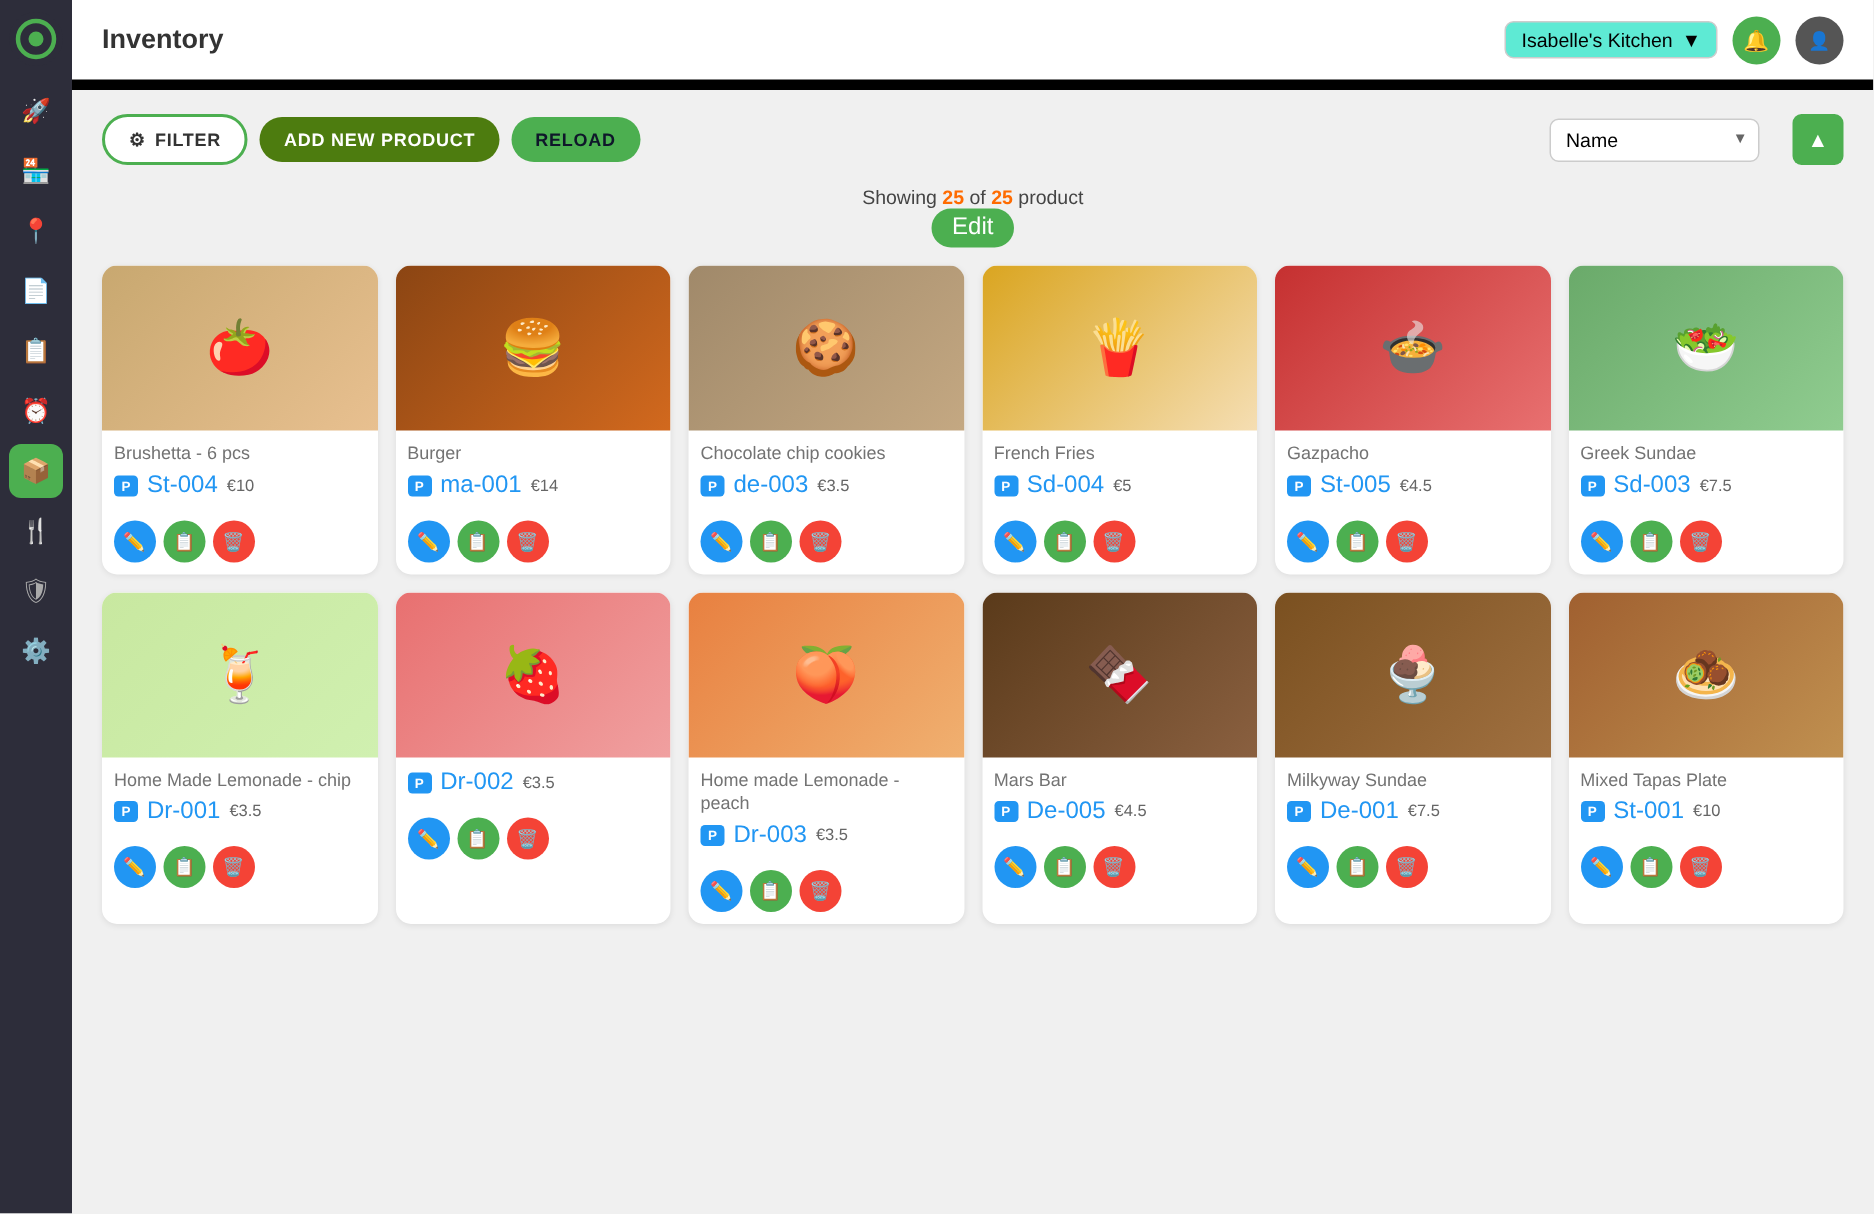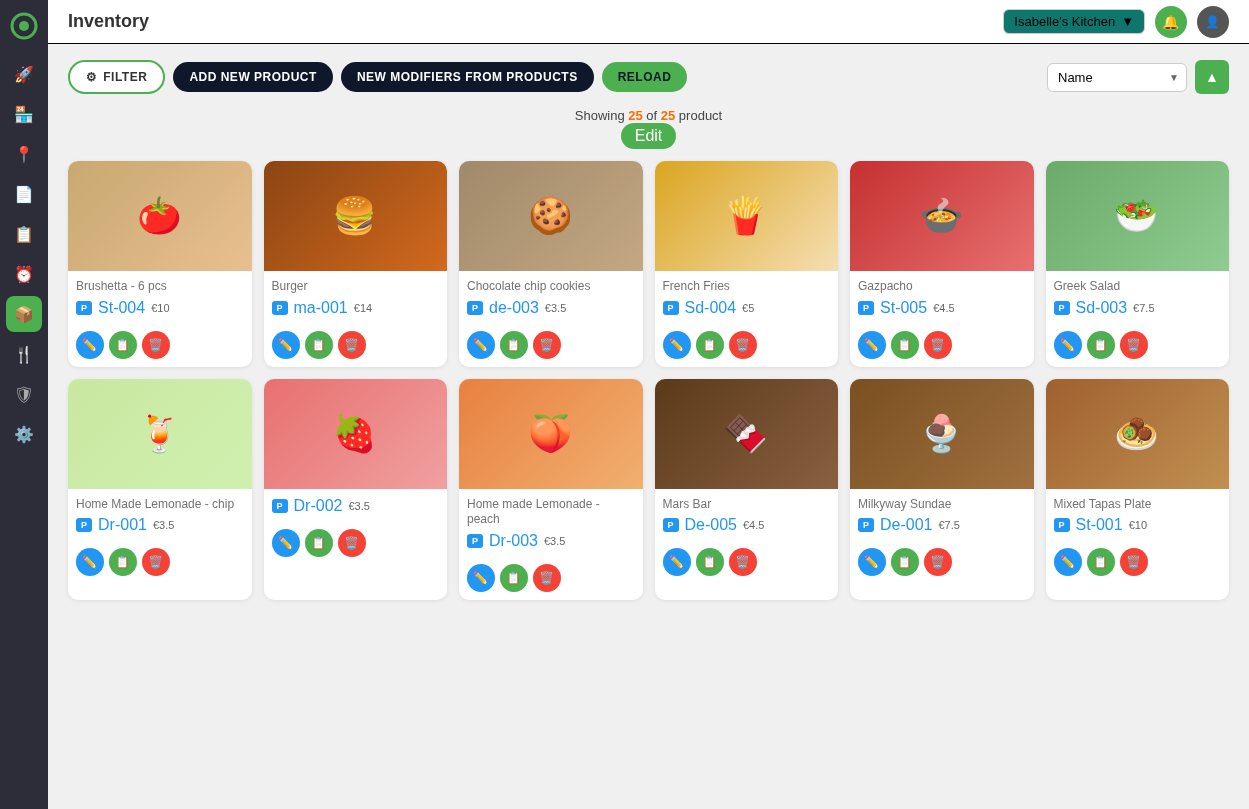--- a/index.html
+++ b/index.html
@@ -34,25 +34,25 @@
     .main {
       flex: 1;
       display: flex;
       flex-direction: column;
       overflow: hidden;
     }
 
     
     .header {
       background: #fff;
-      height: 44px;
+      height: 60px;
       display: flex;
       align-items: center;
       padding: 0 20px;
-      border-bottom: 1px solid #000000;
+      border-bottom: 7px solid #000000;
       justify-content: space-between;
     }
     .header-title {
       font-size: 18px;
       font-weight: 600;
       color: #333;
     }
     .header-right {
       display: flex;
       align-items: center;
@@ -60,21 +60,21 @@
     }
     .kitchen-selector {
       display: flex;
       align-items: center;
       gap: 6px;
       border: 1px solid #ccc;
       border-radius: 6px;
       padding: 4px 10px;
       font-size: 13px;
       cursor: pointer;
-      background: #0f766e;
+      background: #5eead4;
     }
     .notification-bell {
       width: 32px; height: 32px;
       background: #4CAF50;
       border-radius: 50%;
       display: flex; align-items: center; justify-content: center;
       color: white;
       font-size: 14px;
       cursor: pointer;
     }
@@ -113,32 +113,32 @@
       text-transform: uppercase;
       letter-spacing: 0.5px;
     }
     .btn-filter {
       background: #fff;
       border: 2px solid #4CAF50;
       color: #333;
       display: flex; align-items: center; gap: 6px;
     }
     .btn-green {
-      background: #0f172a;
+      background: #4d7c0f;
       color: #fff;
     }
     .btn-reload {
       background: #4CAF50;
       color: #0f172a;
     }
     .sort-dropdown {
       margin-left: auto;
       display: flex;
       align-items: center;
-      gap: 8px;
+      gap: 22px;
     }
     .sort-select {
       border: 1px solid #ccc;
       border-radius: 6px;
       padding: 6px 30px 6px 10px;
       font-size: 13px;
       background: #fff;
       appearance: none;
       cursor: pointer;
       min-width: 140px;
@@ -314,21 +314,20 @@
   </div>
 
   <div class="content">
 
     <div class="toolbar">
       <button class="btn btn-filter">
         <span>⚙</span>
         <span>FILTER</span>
       </button>
       <button class="btn btn-green">ADD NEW PRODUCT</button>
-      <button class="btn btn-green">NEW MODIFIERS FROM PRODUCTS</button>
       <button class="btn btn-reload">RELOAD</button>
       <div class="sort-dropdown">
         <div class="sort-select-wrap">
           <select class="sort-select">
             <option>Name</option>
             <option>Price</option>
             <option>Category</option>
             <option>SKU</option>
           </select>
         </div>
@@ -432,21 +431,21 @@
       <button class="action-btn action-edit">✏️</button>
       <button class="action-btn action-copy">📋</button>
       <button class="action-btn action-delete">🗑️</button>
     </div>
   </div>
         <div class="product-card">
     <div class="product-img-placeholder food-greeksalad">
       <span style="font-size:36px;">🥗</span>
     </div>
     <div class="product-info">
-      <div class="product-name">Greek Salad</div>
+      <div class="product-name">Greek Sundae</div>
       <div class="product-meta">
         <span class="product-badge">P</span>
         <span class="product-code">Sd-003</span>
         <span class="product-price">€7.5</span>
       </div>
     </div>
     <div class="product-actions">
       <button class="action-btn action-edit">✏️</button>
       <button class="action-btn action-copy">📋</button>
       <button class="action-btn action-delete">🗑️</button>

